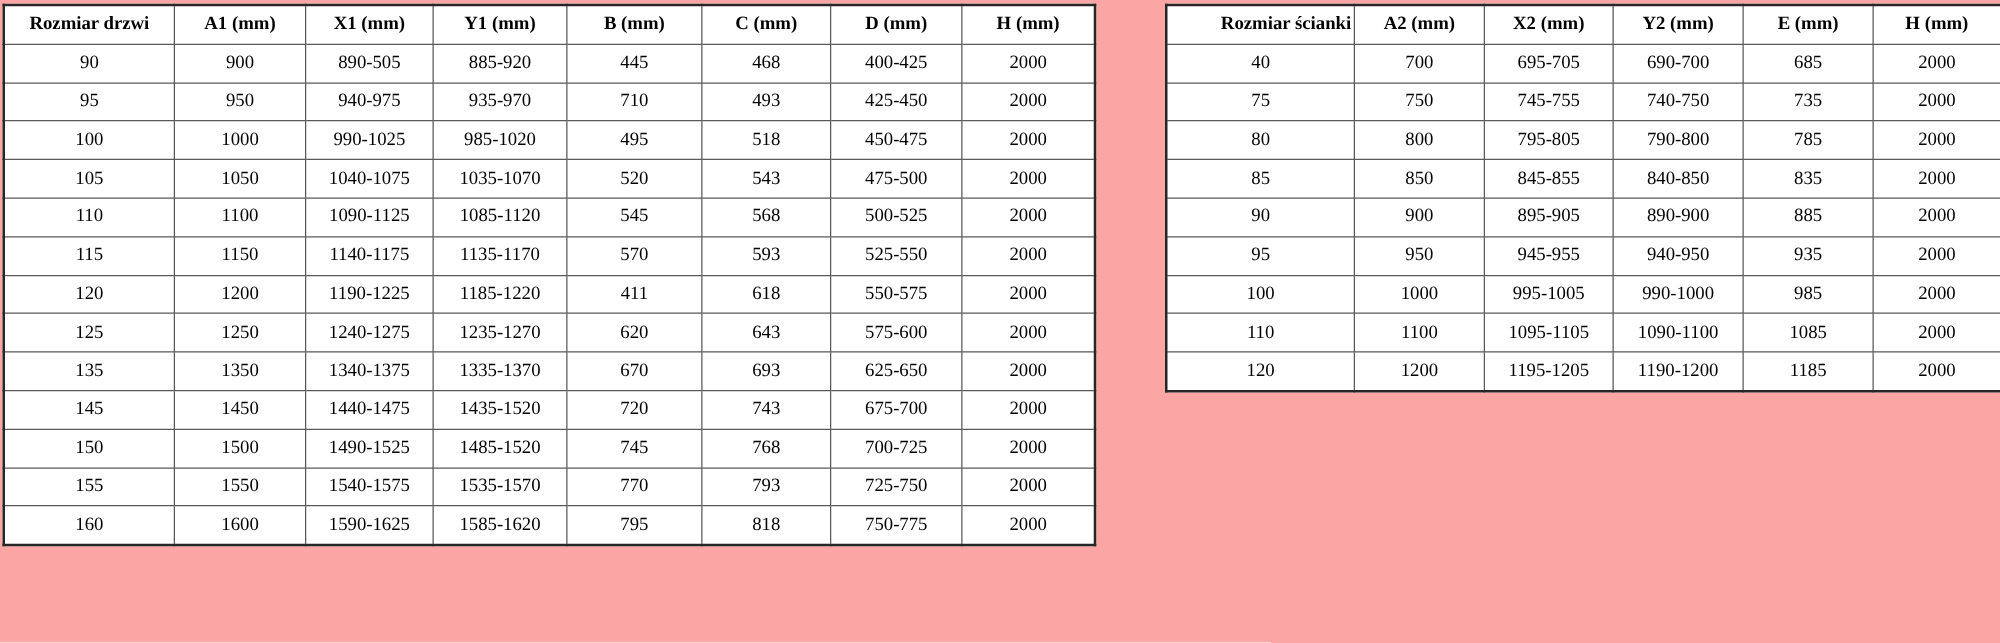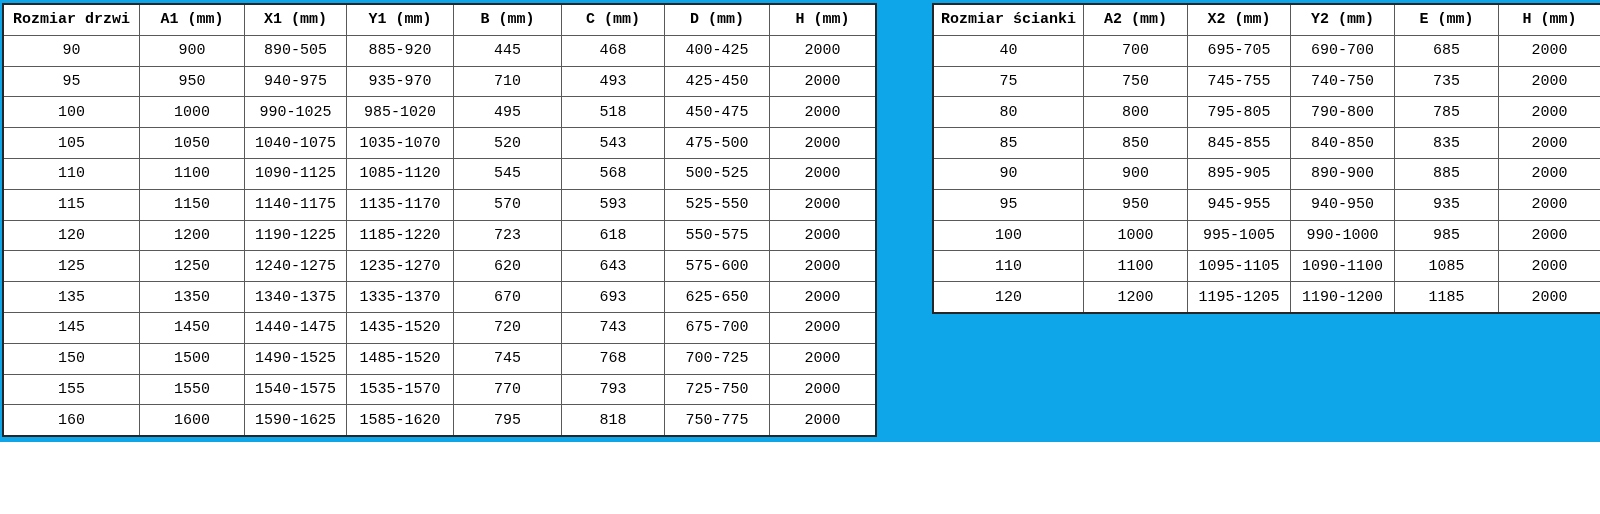--- a/index.html
+++ b/index.html
@@ -3,23 +3,23 @@
 <meta charset="utf-8">
 <style>
   html, body {
     margin: 0;
     padding: 0;
     background: #ffffff;
   }
   .canvas {
     position: relative;
     width: 1600px;
-    height: 442px;
-    background: #0ea5e9;
-    font-family: Liberation Mono, monospace;
+    height: 514px;
+    background: #fca5a5;
+    font-family: Liberation Serif, serif;
     color: #000000;
   }
   table.dim-table {
     position: absolute;
     border-collapse: collapse;
     table-layout: fixed;
     background: #ffffff;
     border: 2px solid #262626;
   }
   table.dim-table th,
@@ -48,21 +48,21 @@
   table.door-table th:nth-child(4) { width: 102px; }
   table.door-table th:nth-child(5) { width: 103px; }
   table.door-table th:nth-child(6) { width: 98px;  }
   table.door-table th:nth-child(7) { width: 100px; }
   table.door-table th:nth-child(8) { width: 101px; }
   table.wall-table {
     left: 932px;
     top: 3px;
     width: 637px;
   }
-  table.wall-table th:nth-child(1) { width: 145px; }
+  table.wall-table th:nth-child(1) { width: 145px; text-align: right; }
   table.wall-table th:nth-child(2) { width: 99px;  }
   table.wall-table th:nth-child(3) { width: 98px;  }
   table.wall-table th:nth-child(4) { width: 99px;  }
   table.wall-table th:nth-child(5) { width: 99px;  }
   table.wall-table th:nth-child(6) { width: 97px;  }
 </style>
 </head>
 <body>
 
 <div class="canvas">
@@ -138,21 +138,21 @@
           <td>570</td>
           <td>593</td>
           <td>525-550</td>
           <td>2000</td>
         </tr>
         <tr>
           <td>120</td>
           <td>1200</td>
           <td>1190-1225</td>
           <td>1185-1220</td>
-          <td>723</td>
+          <td>411</td>
           <td>618</td>
           <td>550-575</td>
           <td>2000</td>
         </tr>
         <tr>
           <td>125</td>
           <td>1250</td>
           <td>1240-1275</td>
           <td>1235-1270</td>
           <td>620</td>

